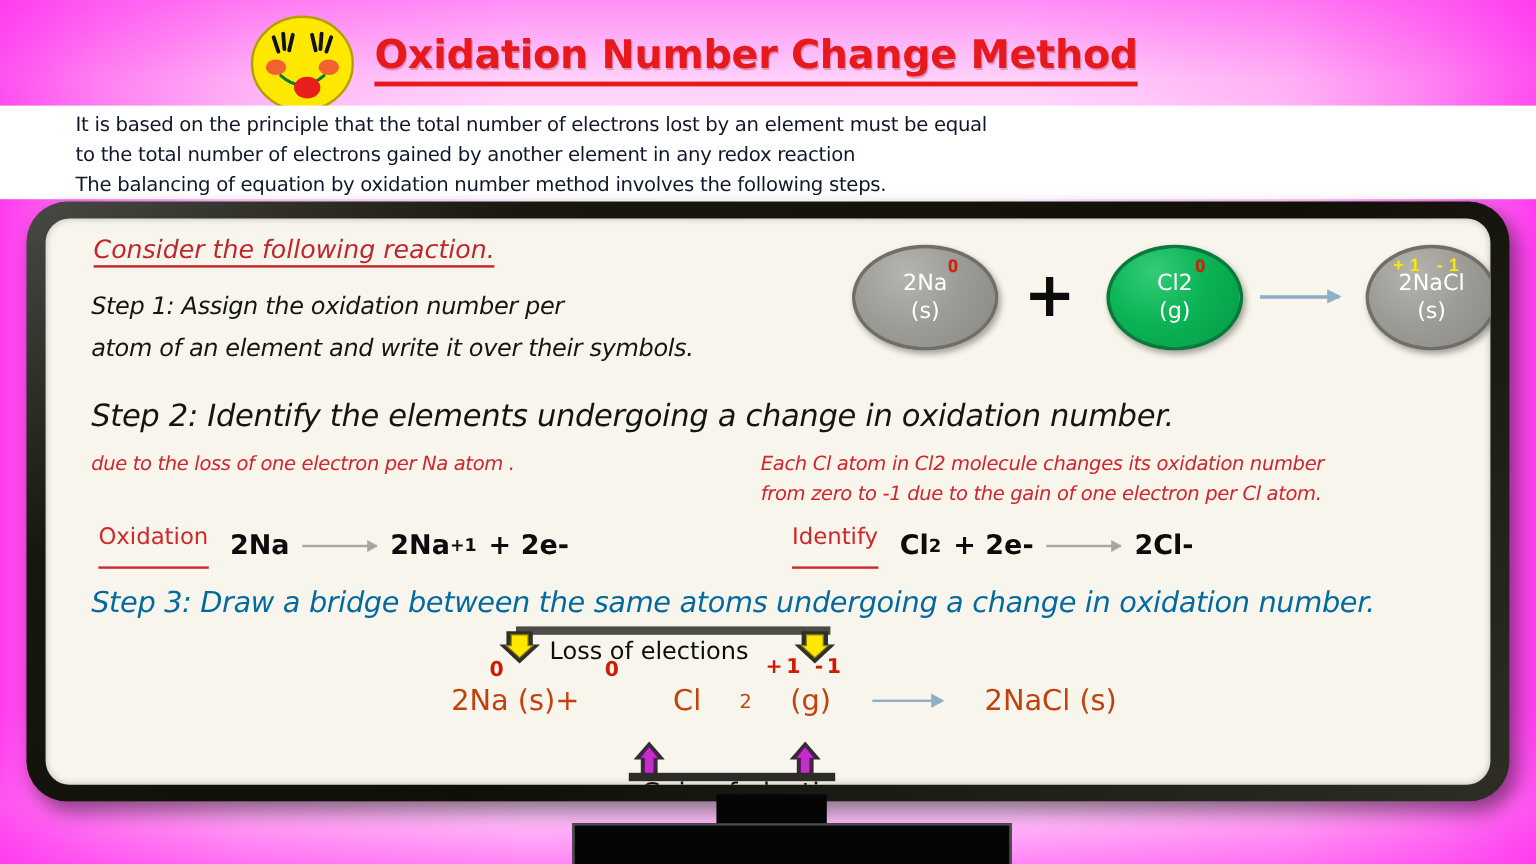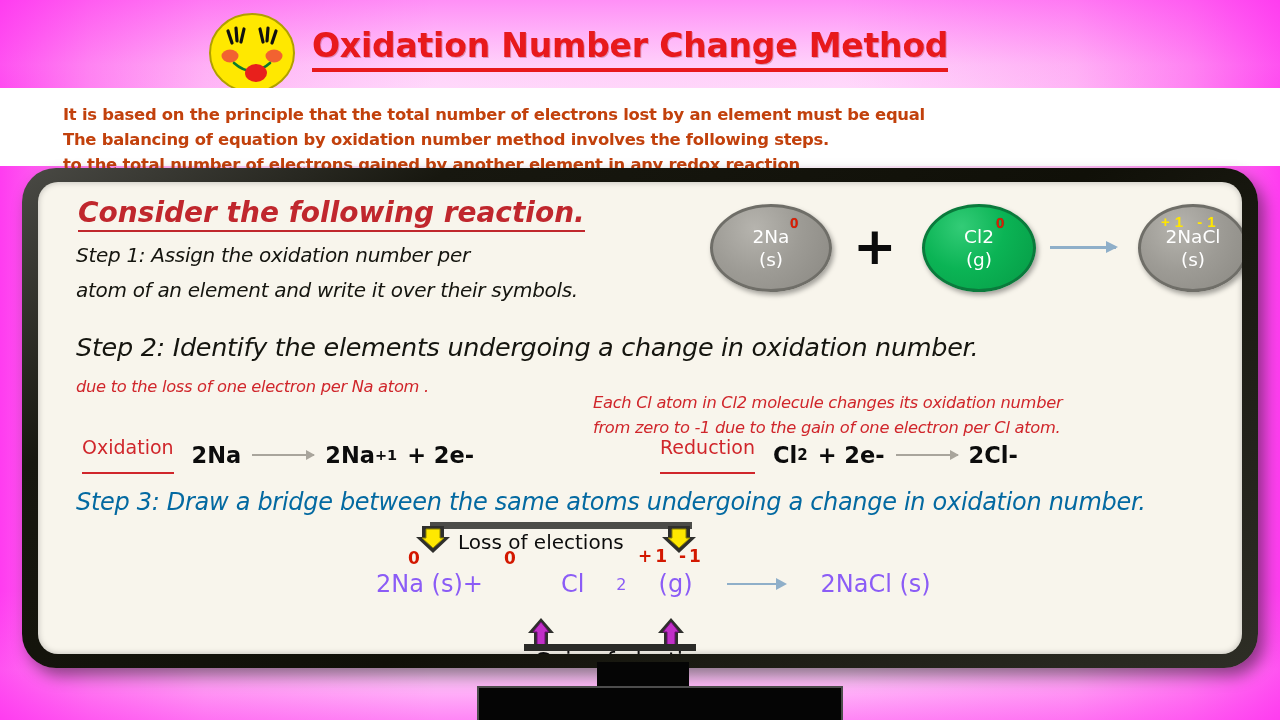--- a/index.html
+++ b/index.html
@@ -49,25 +49,24 @@
   }
 
   
   #intro {
     position: absolute; left: 0px; top: 88px; width: 1280px; height: 78px;
     background: #ffffff;
   }
   #intro-inner {
     position: absolute; left: 63px; top: 3px; width: 1160px;
     font-family: "DejaVu Sans", sans-serif;
-    font-size: 16.4px; font-weight: bold;
-    color: #c2410c;
+    font-size: 16.4px; font-weight: normal;
+    color: #0f172a;
     line-height: 25px;
     letter-spacing: -0.25px;
-    margin-top: 11px;
   }
   #intro-inner div { white-space: nowrap; }
 
   
   #monitor {
     position: absolute; left: 22px; top: 168px;
     width: 1236px; height: 500px;
     background: linear-gradient(145deg, #4a4a45 0%, #17170f 22%, #101008 55%, #2e2e26 100%);
     border-radius: 34px;
     box-shadow: 6px 8px 16px rgba(0,0,0,0.45);
@@ -90,21 +89,21 @@
     position: absolute; left: 477px; top: 686px;
     width: 366px; height: 34px;
     background: #050505;
     border: 2px solid #4d4d4d;
     border-bottom: none;
   }
 
   #consider {
     position: absolute; left: 40px; top: 14px;
     font-family: "DejaVu Sans", sans-serif;
-    font-size: 28px; font-weight: bold; font-style: italic;
+    font-size: 21px; font-weight: normal; font-style: italic;
     color: #c0272d;
     border-bottom: 2.5px solid #c0272d;
     padding-bottom: 1px;
     white-space: nowrap;
   }
   #step1 {
     position: absolute; left: 38px; top: 56px; width: 660px;
     font-family: "DejaVu Sans", sans-serif;
     font-size: 20px; font-style: italic;
     color: #15150f;
@@ -121,21 +120,21 @@
   }
   #note-left, #note-right {
     position: absolute;
     font-family: "DejaVu Sans", sans-serif;
     font-size: 16.3px; font-style: italic;
     color: #d0262b;
     line-height: 25px;
     letter-spacing: -0.3px;
   }
   #note-left  { left: 38px;  top: 192px; width: 540px; }
-  #note-right { left: 555px; top: 192px; width: 610px; margin-top: 16px; }
+  #note-right { left: 596px; top: 192px; width: 610px; }
   #note-left div, #note-right div { white-space: nowrap; }
 
   .halfrow {
     position: absolute;
     display: flex; align-items: center;
     font-family: "DejaVu Sans", sans-serif;
     white-space: nowrap;
   }
   #ox-row { left: 44px;  top: 254px; }
   #red-row{ left: 622px; top: 254px; }
@@ -254,21 +253,21 @@
   }
   #gain-label {
     position: absolute; left: 158px; top: 126px;
     font-family: "DejaVu Sans", sans-serif;
     font-size: 22.5px; color: #0c0c0c;
     white-space: nowrap;
   }
   #eq-line {
     position: absolute; left: 0px; top: 48px;
     font-family: "DejaVu Sans", sans-serif;
-    font-size: 24px; color: #8b5cf6;
+    font-size: 24px; color: #c2410c;
     display: flex; align-items: center;
     white-space: nowrap;
     gap: 32px;
   }
   #eq-line .sub { font-size: 16px; }
   .eq-arrow {
     display: inline-block; width: 58px; height: 2.5px;
     background: #8fafc9; position: relative; margin: 0 4px 0 2px;
   }
   .eq-arrow::after {
@@ -301,22 +300,22 @@
     <ellipse cx="68" cy="47" rx="8.5" ry="6.5" fill="#f04a3a" opacity="0.85"></ellipse>
     <path d="M28 54 Q46 70 64 54" stroke="#0b7a2e" stroke-width="2.6" fill="none" stroke-linecap="round"></path>
     <ellipse cx="50" cy="64" rx="11" ry="9" fill="#e8201c"></ellipse>
   </svg>
   <div id="title">Oxidation Number Change Method</div>
 </div>
 
 <div id="intro">
   <div id="intro-inner">
     <div>It is based on the principle that the total number of electrons lost by an element must be equal</div>
+    <div>to the total number of electrons gained by another element in any redox reaction</div>
     <div>The balancing of equation by oxidation number method involves the following steps.</div>
-    <div>to the total number of electrons gained by another element in any redox reaction</div>
   </div>
 </div>
 
 <div id="monitor">
   <div id="screen">
 
     <div id="consider">Consider the following reaction.</div>
 
     <div id="step1">
       <div>Step 1: Assign the oxidation number per</div>
@@ -339,21 +338,21 @@
       <span class="halfeq">
         <span>2Na</span>
         <span class="gray-arrow"></span>
         <span>2Na</span>
           <span class="sup-small">+1</span>
         <span style="margin-left:10px">+ 2e-</span>
       </span>
     </div>
 
     <div id="red-row" class="halfrow">
-      <span class="halflabel">Reduction</span>
+      <span class="halflabel">Identify</span>
       <span class="halfeq">
         <span>Cl</span>
           <span class="sub">2</span>
         <span style="margin-left:10px">+ 2e-</span>
         <span class="gray-arrow"></span>
         <span>2Cl-</span>
       </span>
     </div>
 
     <div id="step3">Step 3: Draw a bridge between the same atoms undergoing a change in oxidation number.</div>

